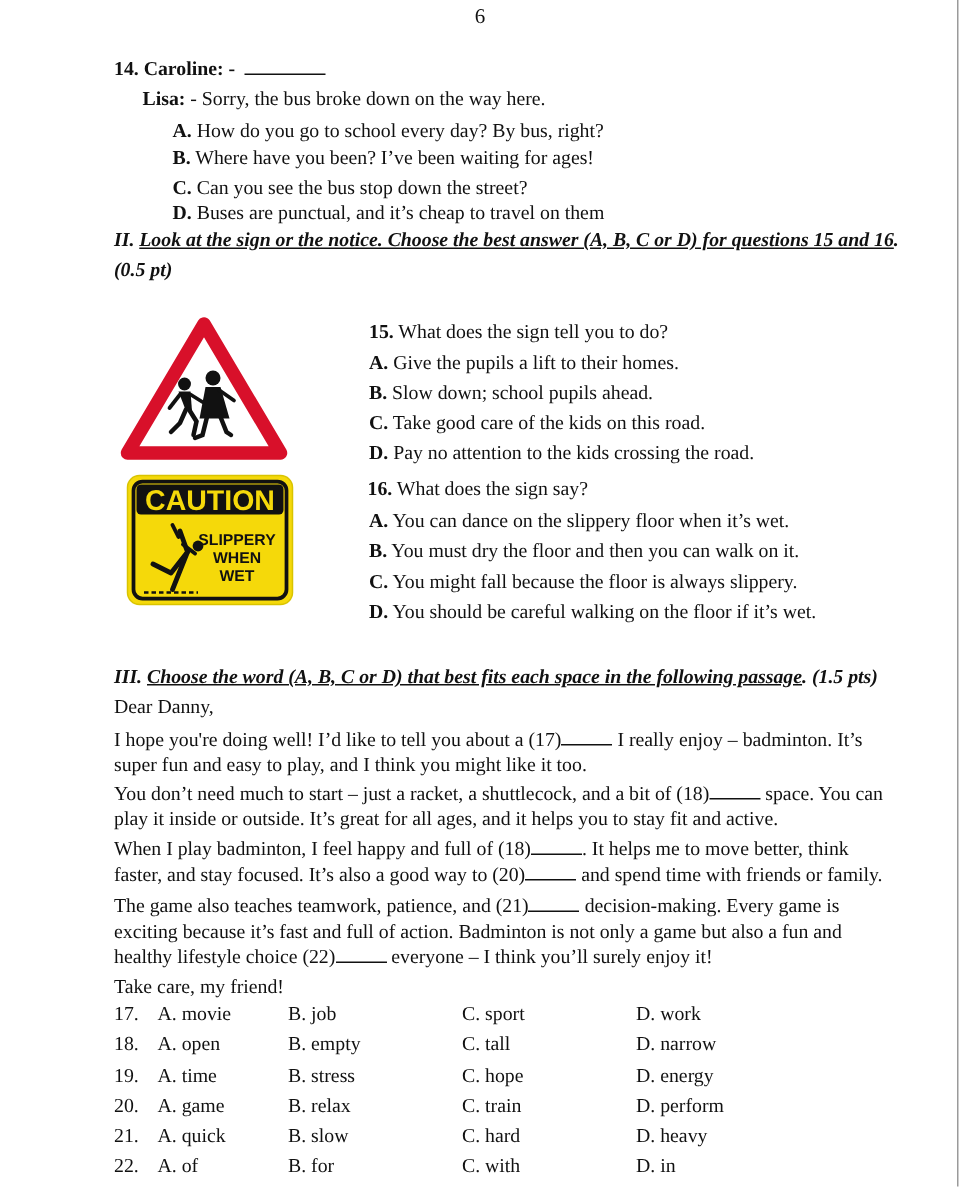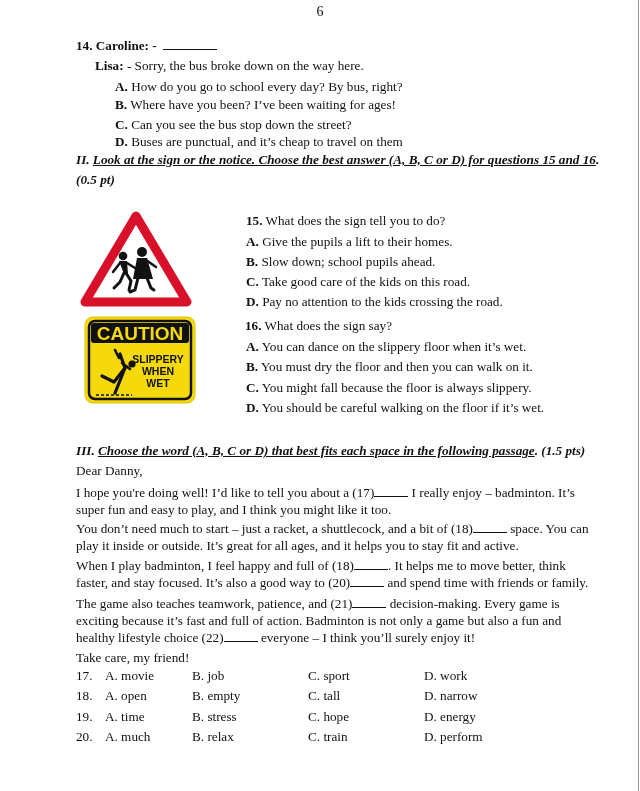--- a/index.html
+++ b/index.html
@@ -149,19 +149,33 @@
     </tr>
     <tr>
       <td class="num">19.</td>
       <td class="a">A. time</td>
       <td class="bc">B. stress</td>
       <td class="c">C. hope</td>
       <td>D. energy</td>
     </tr>
     <tr>
       <td class="num">20.</td>
-      <td class="a">A. much</td>
+      <td class="a">A. game</td>
       <td class="bc">B. relax</td>
       <td class="c">C. train</td>
       <td>D. perform</td>
+    </tr>
+    <tr>
+      <td class="num">21.</td>
+      <td class="a">A. quick</td>
+      <td class="bc">B. slow</td>
+      <td class="c">C. hard</td>
+      <td>D. heavy</td>
+    </tr>
+    <tr>
+      <td class="num">22.</td>
+      <td class="a">A. of</td>
+      <td class="bc">B. for</td>
+      <td class="c">C. with</td>
+      <td>D. in</td>
     </tr>
   </tbody>
 </table>
 
 </body></html>

